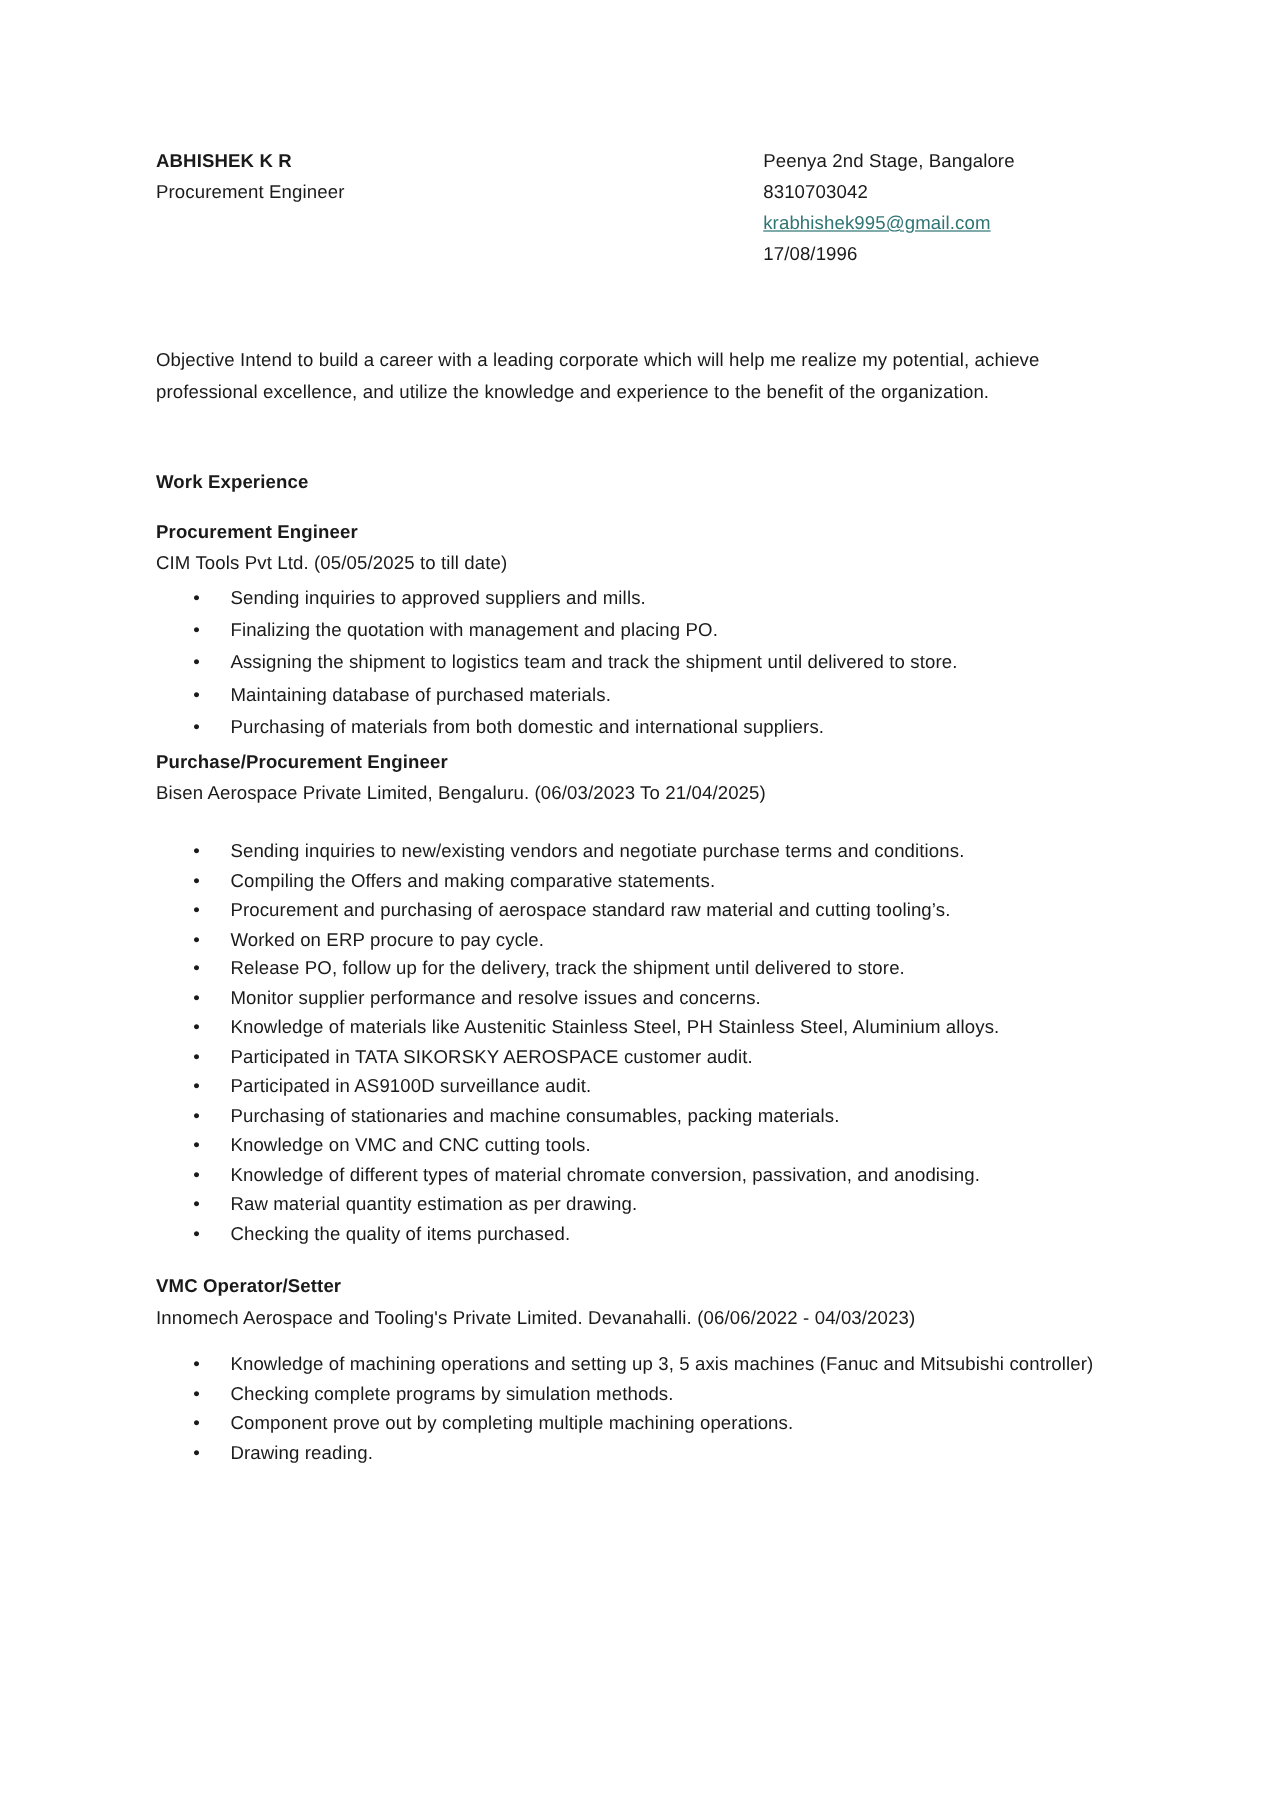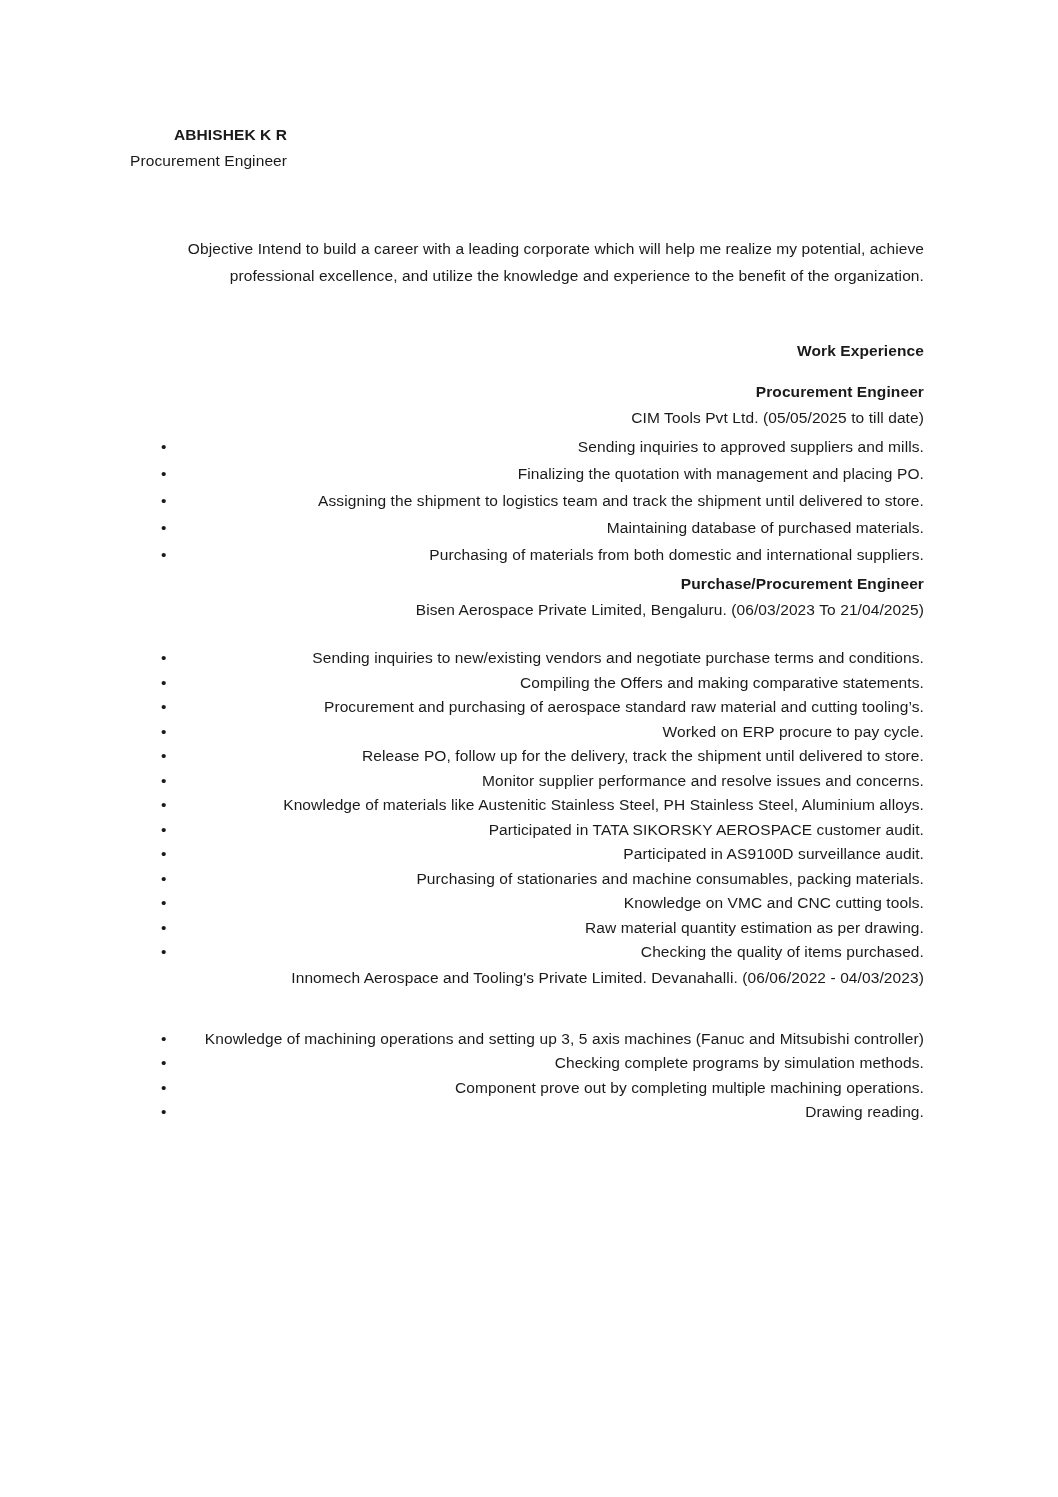--- a/index.html
+++ b/index.html
@@ -11,21 +11,20 @@
     position: relative;
     width: 882px;
     min-height: 1497px;
     background: #ffffff;
     color: #1a1a1a;
     font-family: "Liberation Sans", sans-serif;
     font-size: 15.5px;
     box-sizing: border-box;
     padding: 122px 90px 60px 130px;
     letter-spacing: 0.1px;
-    text-align: right;
   }
   .content {
     width: 794px;
   }
   
   .header {
     display: flex;
     justify-content: space-between;
     align-items: flex-start;
   }
@@ -70,33 +69,39 @@
   ul.bullets li::before {
     content: "\2022";
     position: absolute;
     left: 31px;
     top: 0;
   }
   .job-1 ul.bullets { margin-top: 2px; }
   .job-1 ul.bullets li { line-height: 27px; }
   .job-2 ul.bullets { margin-top: 23px; }
   .job-2 ul.bullets li { line-height: 24.5px; }
-  .job-3 ul.bullets { margin-top: 36px; }
+  .job-3 ul.bullets { margin-top: 14px; }
   .job-3 ul.bullets li { line-height: 24.5px; }
 </style>
 </head>
 <body>
 
 <div class="page">
   <div class="content">
 
     <div class="header">
       <div class="header-left">
         <div class="name">ABHISHEK K R</div>
         <div class="role">Procurement Engineer</div>
+      </div>
+      <div class="header-right">
+        <span class="contact-line">Peenya 2nd Stage, Bangalore</span>
+        <span class="contact-line">8310703042</span>
+        <span class="contact-line"><a class="email" href="#">krabhishek995@gmail.com</a></span>
+        <span class="contact-line">17/08/1996</span>
       </div>
     </div>
 
     <p class="objective">Objective Intend to build a career with a leading corporate which will help me realize my potential, achieve professional excellence, and utilize the knowledge and experience to the benefit of the organization.</p>
 
     <div class="we-heading">Work Experience</div>
 
     <div class="job job-1">
       <div class="job-title">Procurement Engineer</div>
       <div class="job-company">CIM Tools Pvt Ltd. (05/05/2025 to till date)</div>
@@ -117,26 +122,28 @@
           <li>Compiling the Offers and making comparative statements.</li>
           <li>Procurement and purchasing of aerospace standard raw material and cutting tooling’s.</li>
           <li>Worked on ERP procure to pay cycle.</li>
           <li>Release PO, follow up for the delivery, track the shipment until delivered to store.</li>
           <li>Monitor supplier performance and resolve issues and concerns.</li>
           <li>Knowledge of materials like Austenitic Stainless Steel, PH Stainless Steel, Aluminium alloys.</li>
           <li>Participated in TATA SIKORSKY AEROSPACE customer audit.</li>
           <li>Participated in AS9100D surveillance audit.</li>
           <li>Purchasing of stationaries and machine consumables, packing materials.</li>
           <li>Knowledge on VMC and CNC cutting tools.</li>
+          <li>Knowledge of different types of material chromate conversion, passivation, and anodising.</li>
           <li>Raw material quantity estimation as per drawing.</li>
           <li>Checking the quality of items purchased.</li>
         </ul>
     </div>
 
     <div class="job job-3">
+      <div class="job-title">VMC Operator/Setter</div>
       <div class="job-company">Innomech Aerospace and Tooling's Private Limited. Devanahalli. (06/06/2022 - 04/03/2023)</div>
       <ul class="bullets">
           <li>Knowledge of machining operations and setting up 3, 5 axis machines (Fanuc and Mitsubishi controller)</li>
           <li>Checking complete programs by simulation methods.</li>
           <li>Component prove out by completing multiple machining operations.</li>
           <li>Drawing reading.</li>
         </ul>
     </div>
 
   </div>

